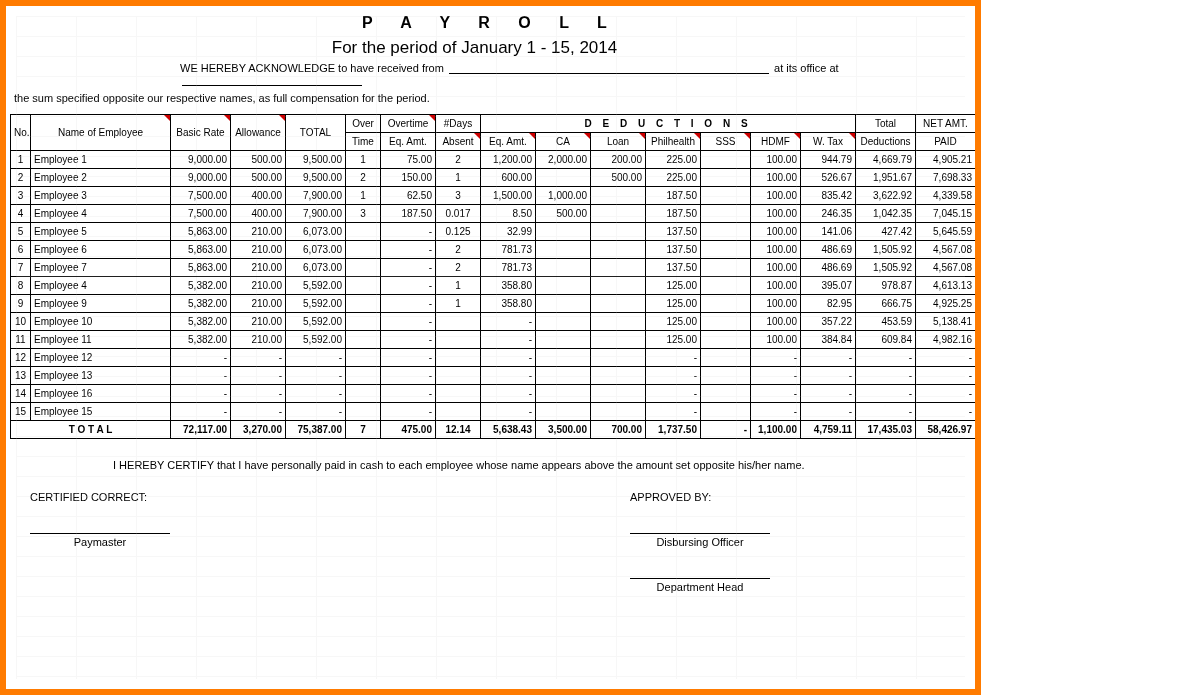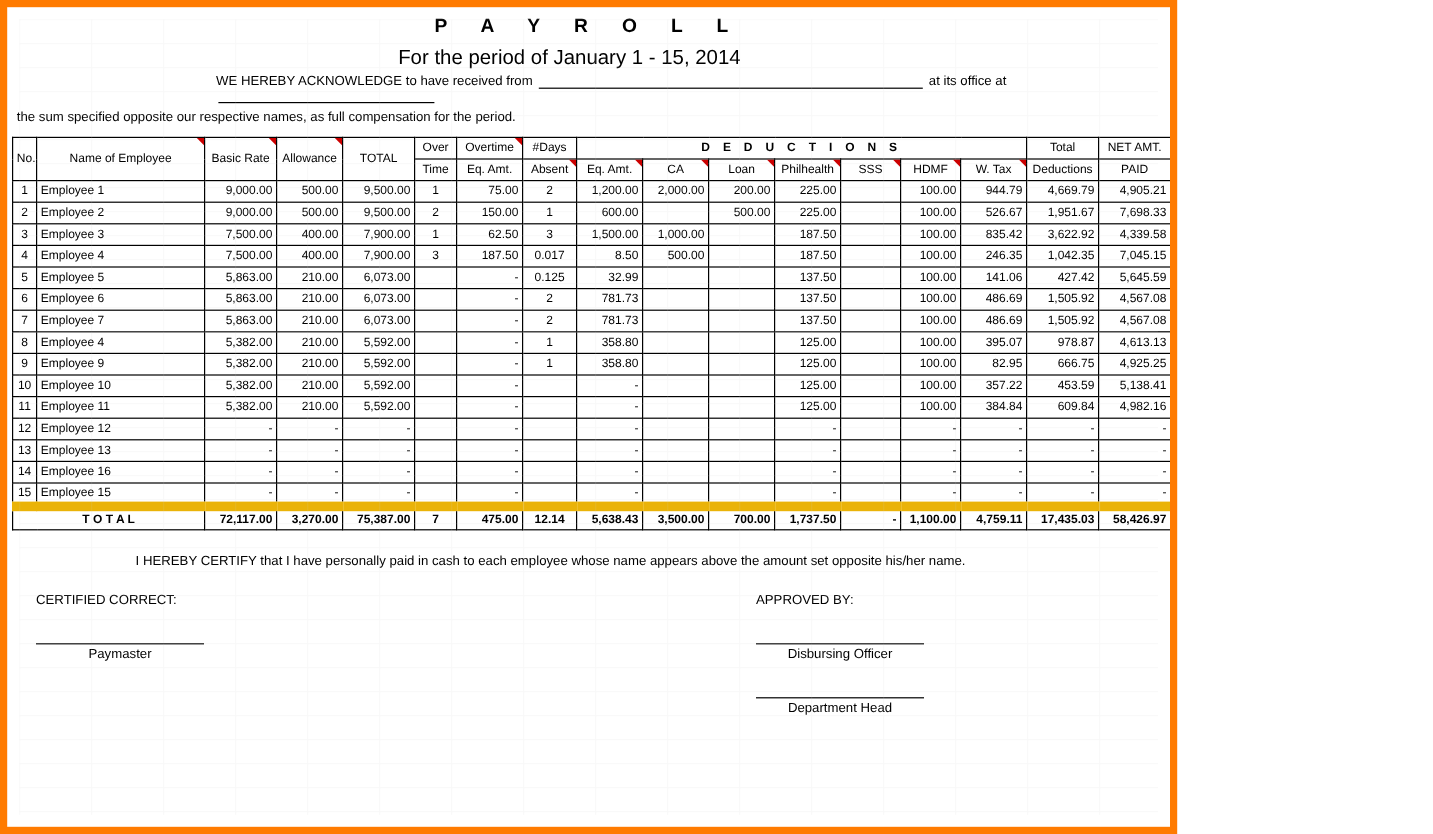--- a/index.html
+++ b/index.html
@@ -11,21 +11,21 @@
 .ack{font-size:11px;margin:4px 0 2px 170px}
 .uline{display:inline-block;border-bottom:1px solid #000;min-width:320px;height:12px;vertical-align:bottom;margin:0 2px}
 .uline.sm{min-width:180px}
 .sum{font-size:11px;margin:6px 0 10px 4px}
 table.main{border-collapse:collapse;width:100%;table-layout:fixed;font-size:10px}
 table.main th,table.main td{border:1px solid #000;padding:2px 3px;height:18px;overflow:hidden;white-space:nowrap}
 table.main th{font-weight:normal;text-align:center}
 table.main td{text-align:right}
 table.main td.l{text-align:left}
 table.main td.c{text-align:center}
-table.main tr.tot td{font-weight:bold;border-top:8px solid #eab308}
+table.main tr.tot td{font-weight:bold;border-top:1px solid #eab308}
 .thc{position:relative}
 .redtri{position:absolute;top:0;right:0;width:0;height:0;border-top:6px solid #c00;border-left:6px solid transparent}
 .cert{font-size:11px;margin:20px 0 4px 103px}
 .sig{display:flex;margin:20px 0 0 20px;gap:460px}
 .sigcol{font-size:11px}
 .sigline{border-bottom:1px solid #000;width:140px;margin:30px 0 2px 0}
 .siglbl{text-align:center;width:140px}
 .sigcol .lbl{margin-bottom:4px}
 </style>
 </head>

